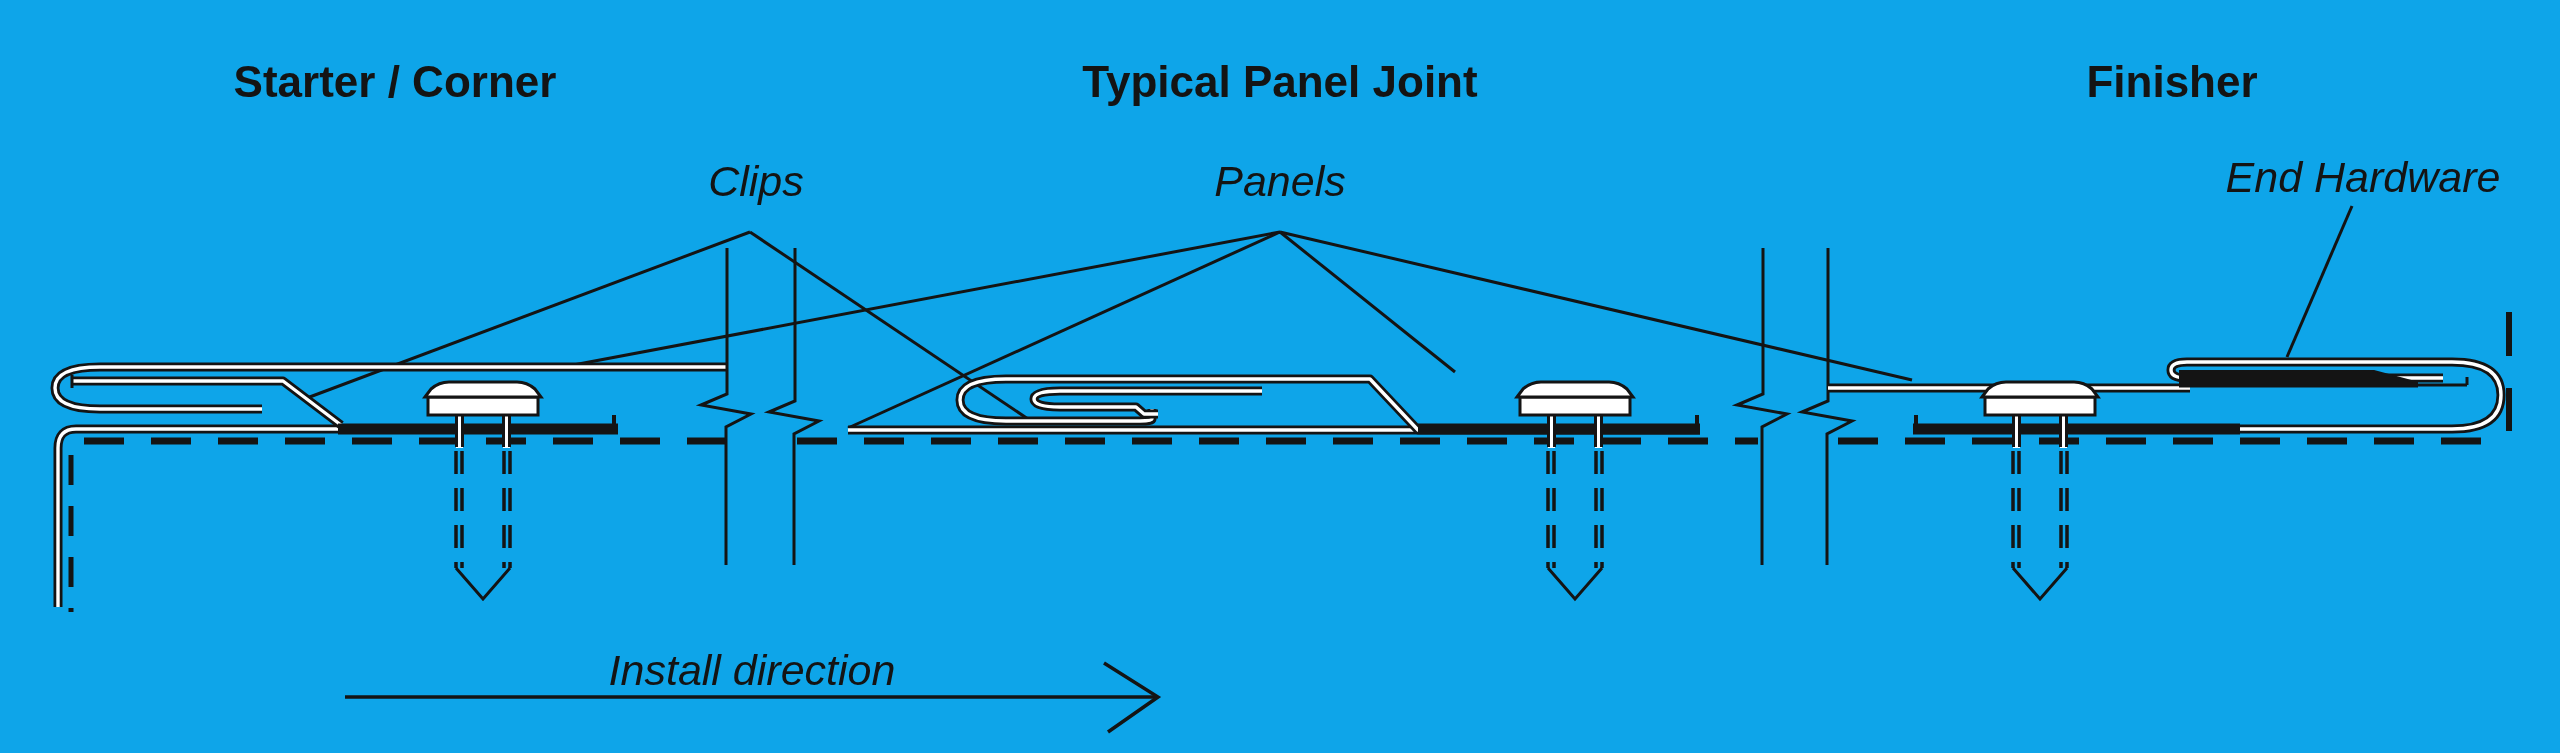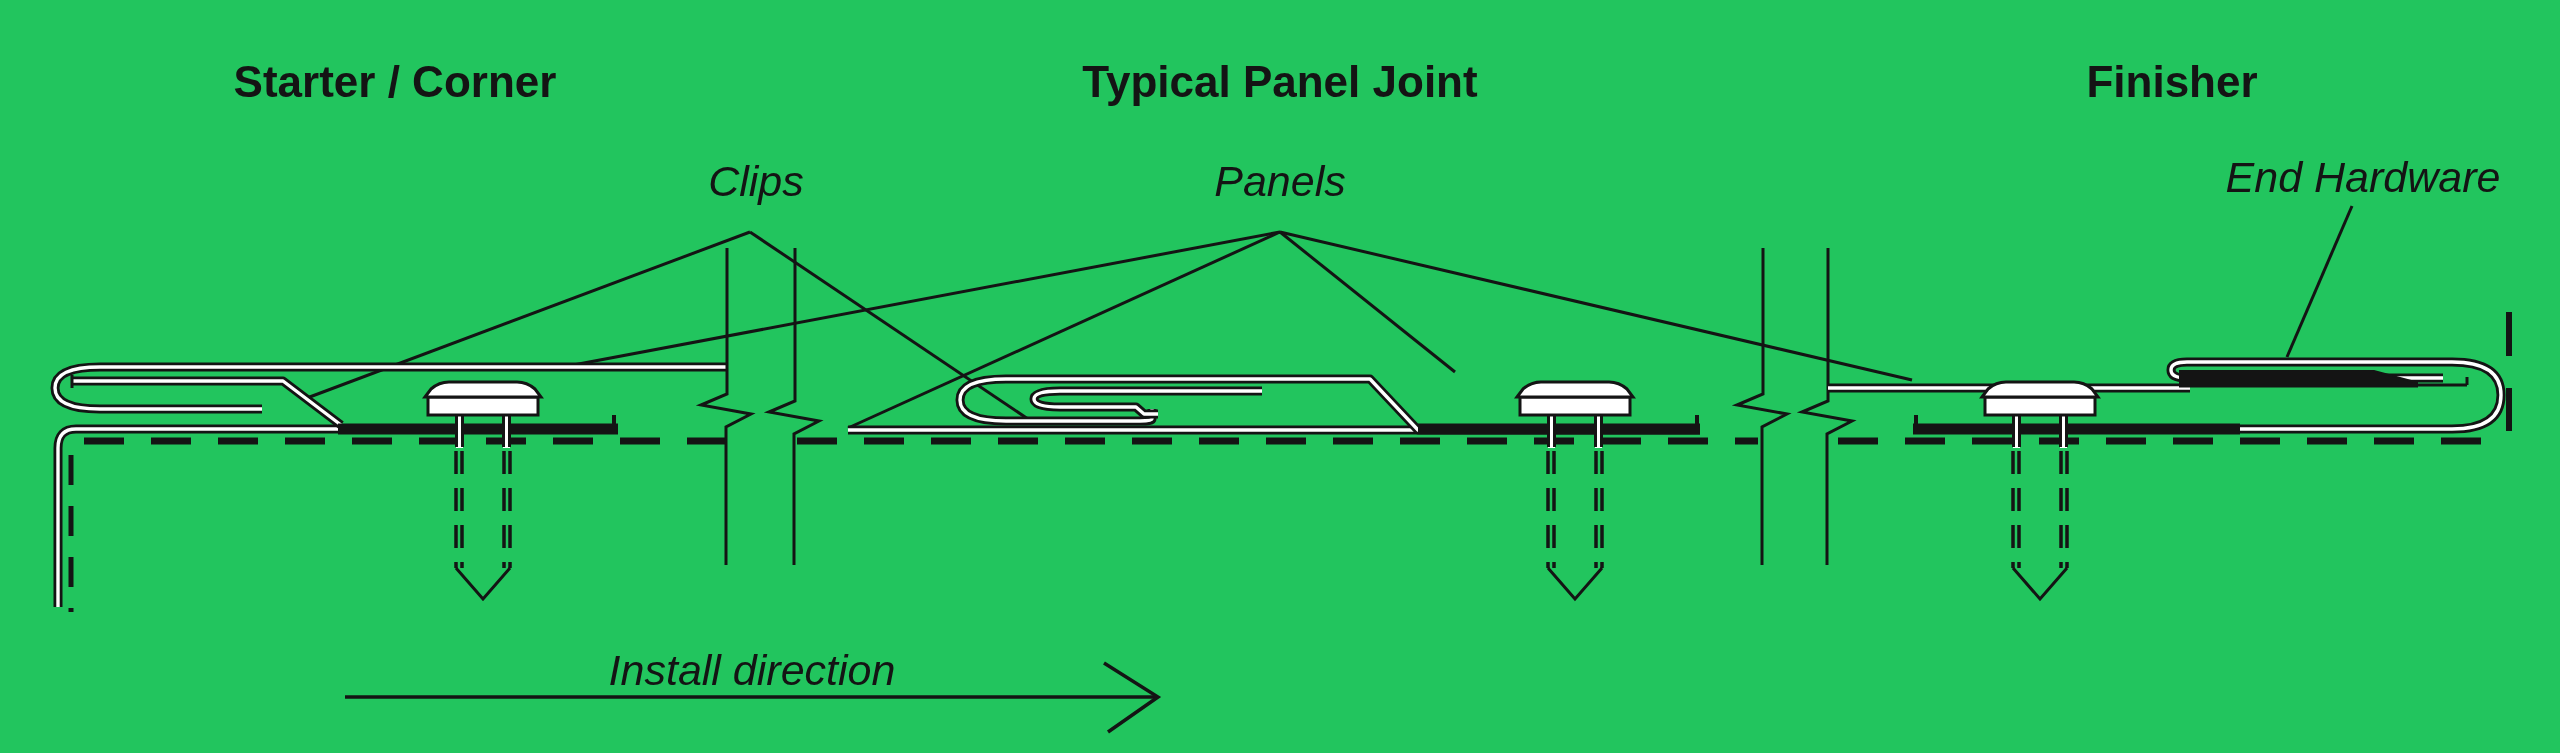--- a/index.html
+++ b/index.html
@@ -1,16 +1,16 @@
 <!DOCTYPE html>
 <html><head>
 <meta charset="utf-8">
 <style>
   html,body{margin:0;padding:0;background:#ffffff;}
-  .stage{width:2560px;height:753px;background:#22c55e;position:relative;overflow:hidden;}
+  .stage{width:2560px;height:753px;background:#0ea5e9;position:relative;overflow:hidden;}
   svg{display:block;width:2560px;height:753px;}
   
   .dbl{stroke:#141414;stroke-width:9;fill:none;stroke-linecap:butt;stroke-linejoin:round;}
   .dbl-core{stroke:#ffffff;stroke-width:3.4;fill:none;stroke-linecap:butt;stroke-linejoin:round;}
   .thin{stroke:#141414;stroke-width:3;fill:none;}
   .thin35{stroke:#141414;stroke-width:3.5;fill:none;}
   .bar{stroke:#141414;stroke-width:11;fill:none;}
   .lip{stroke:#141414;stroke-width:4;fill:none;}
   .sub-dash{stroke:#141414;stroke-width:7;fill:none;stroke-dasharray:40 27;}
   .hid-dash{stroke:#141414;stroke-width:3.5;fill:none;stroke-dasharray:23 14;}

